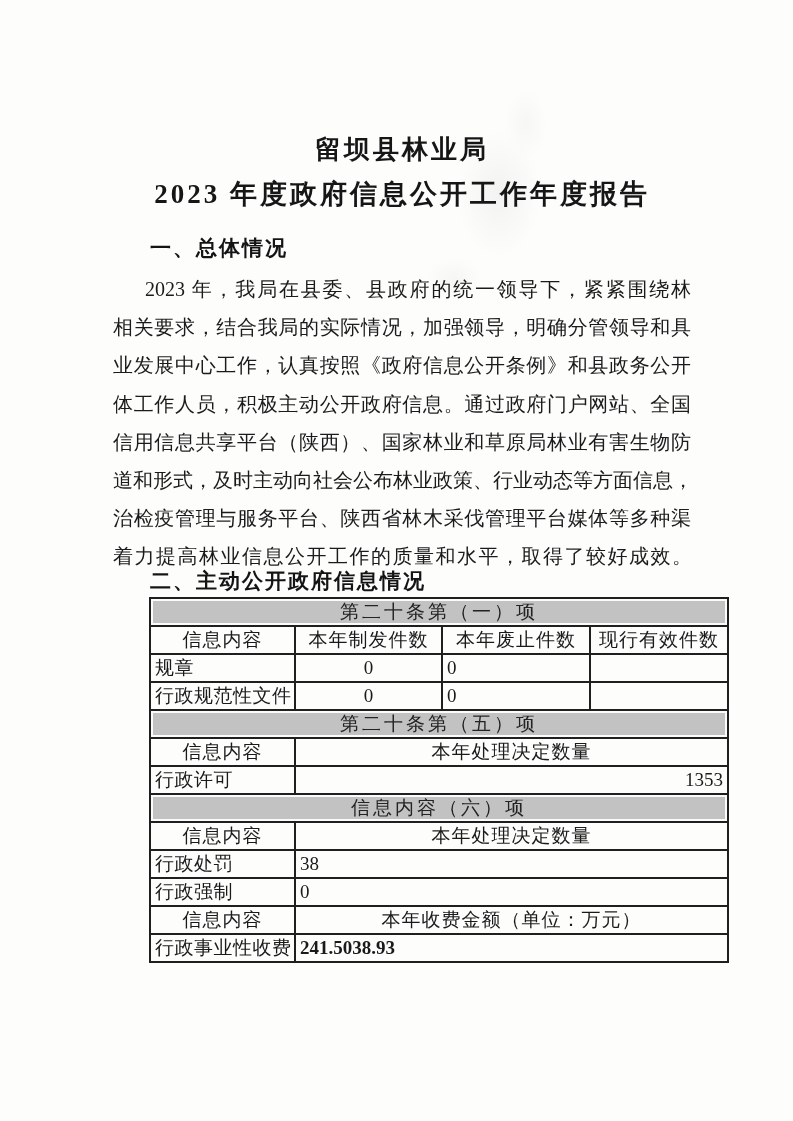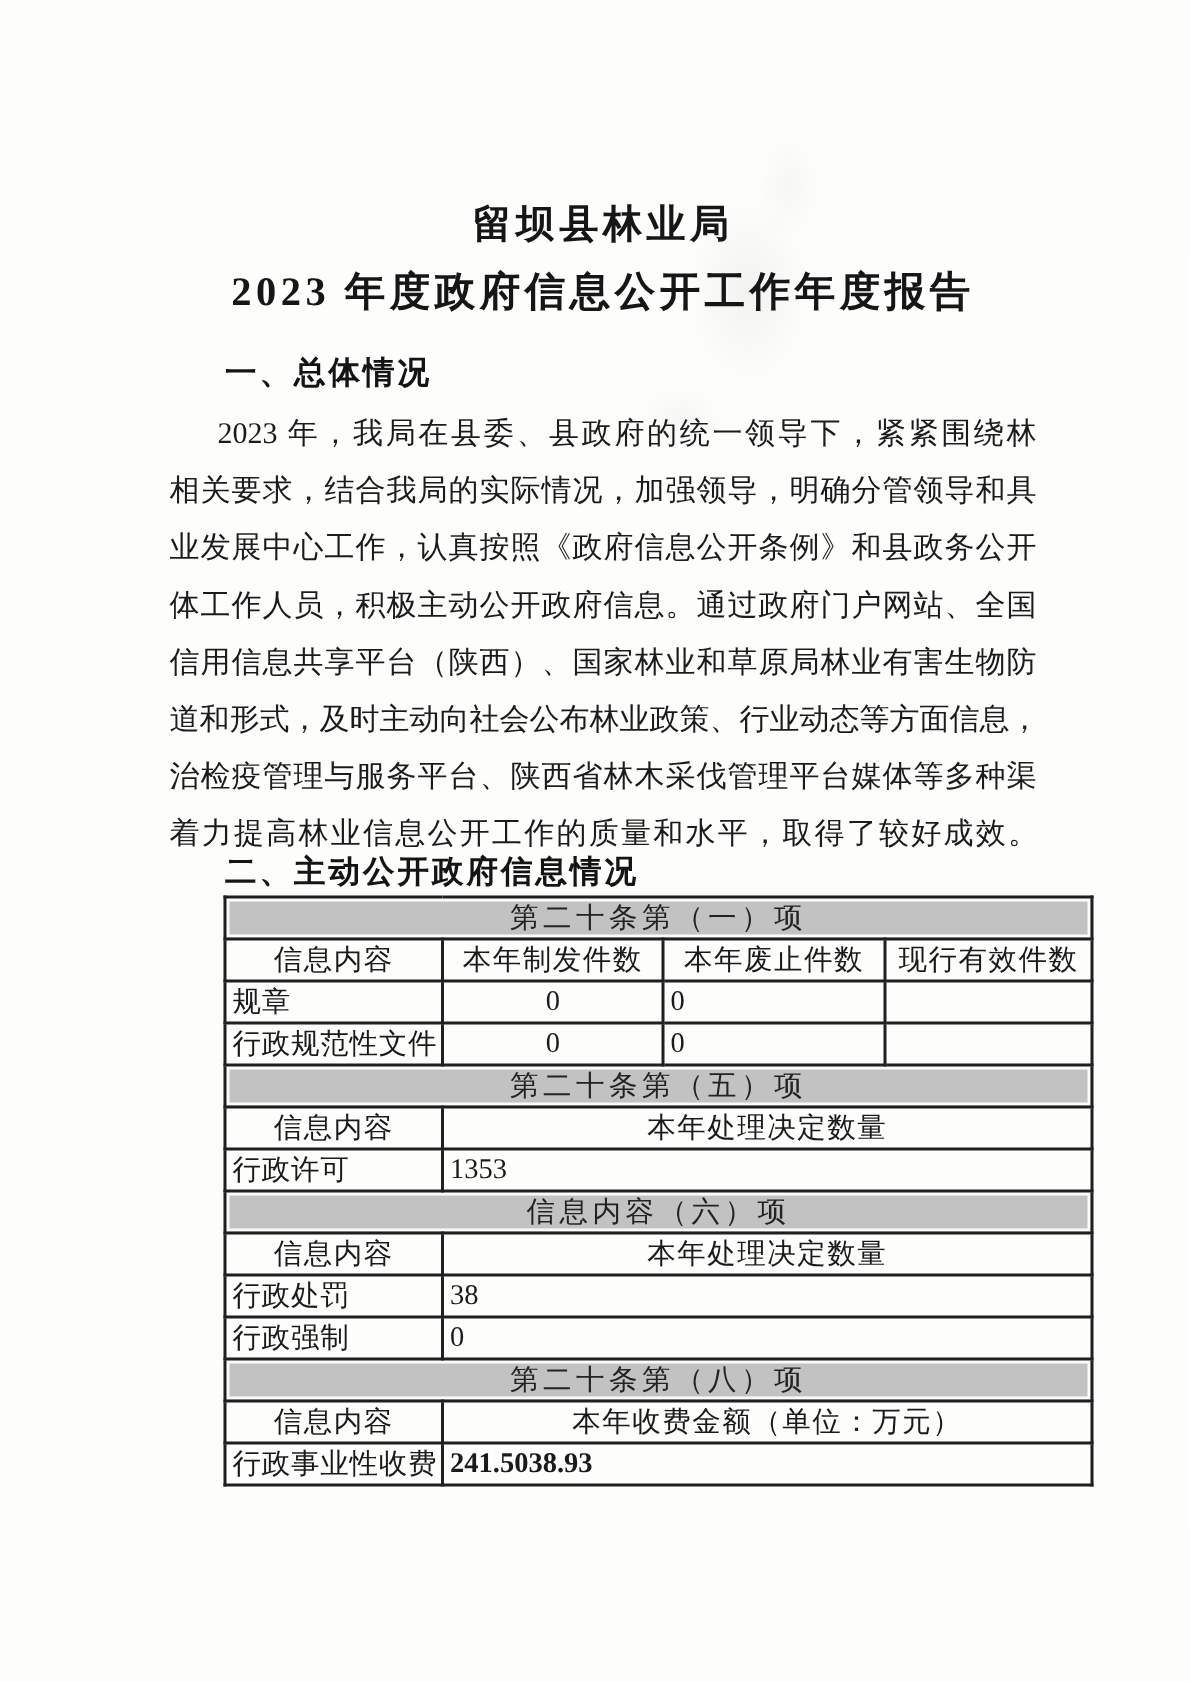--- a/index.html
+++ b/index.html
@@ -97,21 +97,21 @@
     background: #c2c2c2;
     box-shadow: inset 0 0 0 2px #fbfbf9;
     text-align: center;
     letter-spacing: 3px;
     color: #232323;
   }
   td.hdr    { text-align: center; letter-spacing: 1px; }
   td.label  { text-align: left; padding-left: 5px; letter-spacing: 0.5px; }
   td.center { text-align: center; }
   td.pad30  { text-align: left; padding-left: 32px; }
-  td.pad14  { text-align: left; padding-left: 14px; }
+  td.pad14  { text-align: right; padding-left: 14px; }
   td.pad28  { text-align: left; padding-left: 28px; border-radius: 11px; }
   td.pad5   { text-align: left; padding-left: 5px; font-weight: bold; }
 </style>
 </head>
 <body>
 
 <div class="page">
 
   <div class="smudge"></div>
 
@@ -186,23 +186,20 @@
     <tr>
       <td class="label">行政处罚</td>
       <td class="pad28" colspan="3">38</td>
     </tr>
     <tr>
       <td class="label">行政强制</td>
       <td class="pad28" colspan="3">0</td>
     </tr>
 
     <tr>
-      <td class="bar" colspan="4">第二十条第（八）项</td>
-    </tr>
-    <tr>
       <td class="hdr">信息内容</td>
       <td class="hdr" colspan="3">本年收费金额（单位：万元）</td>
     </tr>
     <tr>
       <td class="label">行政事业性收费</td>
       <td class="pad5" colspan="3">241.5038.93</td>
     </tr>
   </tbody>
     </table>
 

